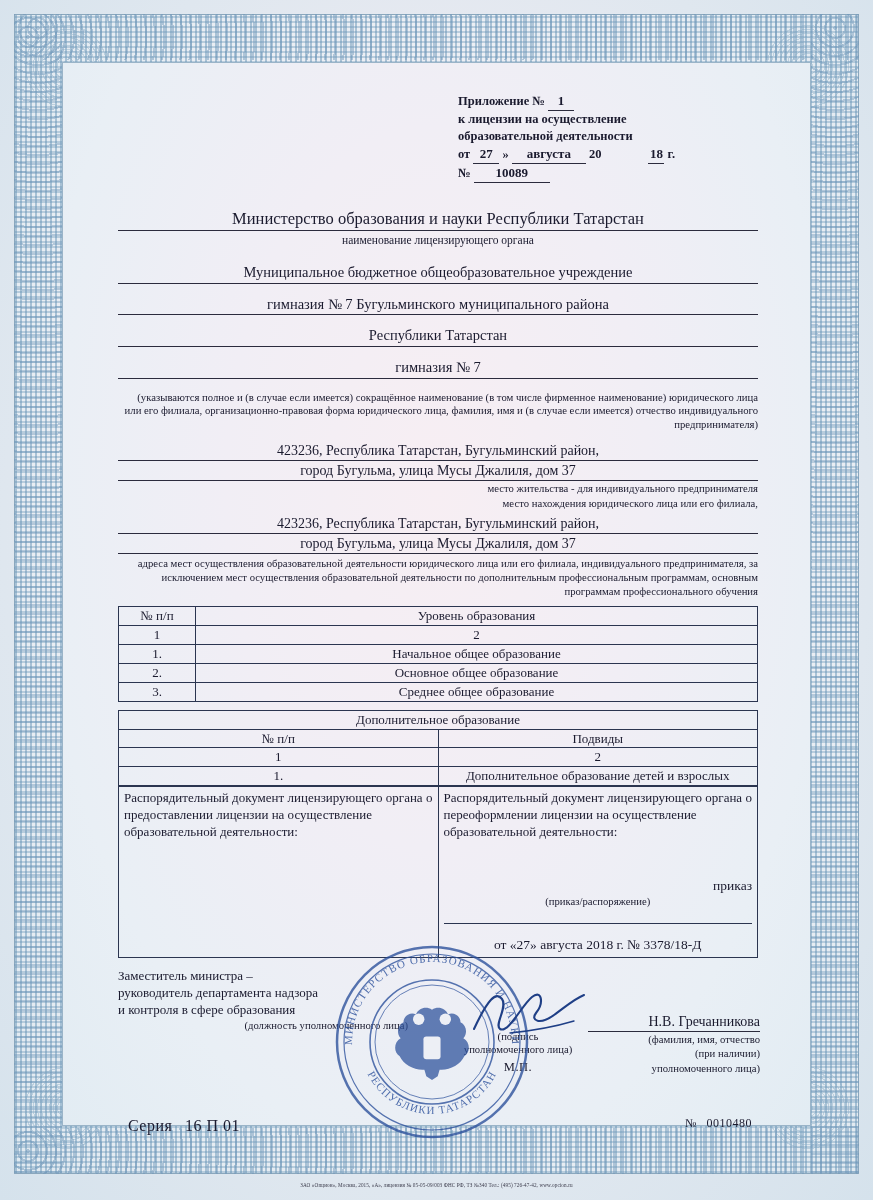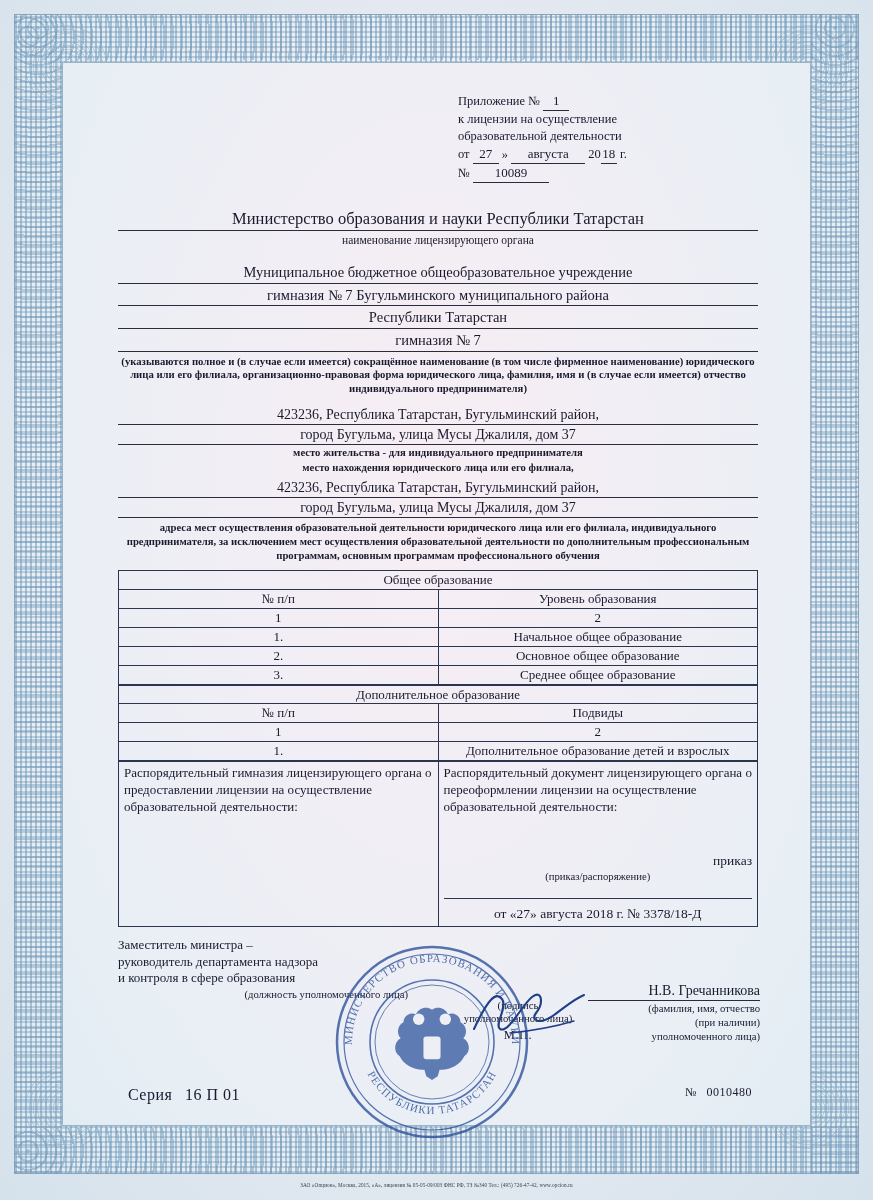--- a/index.html
+++ b/index.html
@@ -94,31 +94,32 @@
     height: 1010px;
     font-size: 13px;
     line-height: 1.22;
   }
 
   .hdr-right {
     width: 300px;
     margin-left: 340px;
     font-size: 12.5px;
     line-height: 1.38;
+    font-weight: bold;
   }
   .hdr-line { white-space: nowrap; }
   .ul-val {
     display: inline-block;
     border-bottom: 1px solid #2b2b3d;
     text-align: center;
     font-size: 13px;
   }
   .w-small { min-width: 26px; }
   .w-date { min-width: 26px; }
-  .w-year { min-width: 16px; }
+  .w-year { min-width: 16px; margin-left: 47px; }
   .uline-center {
     text-align: center;
     border-bottom: 1px solid #2b2b3d;
     padding-bottom: 1px;
   }
   .org-title {
     font-size: 16.5px;
     font-weight: 400;
     text-align: center;
     border-bottom: 1px solid #2b2b3d;
@@ -126,26 +127,25 @@
     margin-top: 26px;
   }
   .caption {
     font-size: 11.5px;
     text-align: center;
     margin-top: 2px;
     line-height: 1.25;
   }
   .fine {
     font-size: 10.7px;
-    text-align: center;
+    text-align: right;
     line-height: 1.28;
-    font-weight: bold;
   }
   .namebox { margin-top: 16px; }
-  .namebox .uline-center { font-size: 14.5px; margin-bottom: 3px; }
+  .namebox .uline-center { font-size: 14.5px; margin-bottom: 12px; }
 
   .addr { margin-top: 10px; }
   .addr .uline-center { font-size: 14px; margin-bottom: 1px; }
 
   
   table.tbl {
     width: 100%;
     border-collapse: collapse;
     margin-top: 8px;
     table-layout: fixed;
@@ -178,21 +178,21 @@
     line-height: 1.3;
     height: 150px;
   }
   .prikaz { text-align: right; margin-top: 36px; font-size: 13.5px; }
   .prikaz-cap { text-align: center; font-size: 10.7px; margin-top: 1px; }
   .prikaz-line {
     text-align: center;
     font-size: 13.5px;
     margin-top: 14px;
     border-top: 1px solid #2b3550;
-    padding-top: 6px;
+    padding-top: 12px;
   }
 
   
   .sig-wrap {
     position: relative;
     margin-top: 10px;
     height: 140px;
   }
   .sig-left {
     position: absolute; left: 0; top: 0; width: 290px;
@@ -317,23 +317,20 @@
     </div>
 
     <div class="addr" style="margin-top:4px">
       <div class="uline-center">423236, Республика Татарстан, Бугульминский район,</div>
       <div class="uline-center">город Бугульма, улица Мусы Джалиля, дом 37</div>
       <div class="fine" style="margin-top:3px">адреса мест осуществления образовательной деятельности юридического лица или его филиала, индивидуального предпринимателя, за исключением мест осуществления образовательной деятельности по дополнительным профессиональным программам, основным программам профессионального обучения</div>
     </div>
 
     <table class="tbl">
       <tbody>
-          <tr>
-        <td class="tbl-title" colspan="2">Общее образование</td>
-      </tr>
       <tr>
         <td class="col-num">№ п/п</td>
         <td class="col-name">Уровень образования</td>
       </tr>
       <tr>
         <td class="row-num">1</td>
         <td class="row-num">2</td>
       </tr>
       <tr>
         <td class="row-num">1.</td>
@@ -343,21 +340,21 @@
         <td class="row-num">2.</td>
         <td class="col-name">Основное общее образование</td>
       </tr>
       <tr>
         <td class="row-num">3.</td>
         <td class="col-name">Среднее общее образование</td>
       </tr>
     </tbody>
       </table>
 
-    <table class="tbl" style="margin-top:0; border-top:0">
+    <table class="tbl" style="margin-top:8px; border-top:0">
       <tbody>
           <tr>
         <td class="tbl-title" colspan="2">Дополнительное образование</td>
       </tr>
       <tr>
         <td class="col-num">№ п/п</td>
         <td class="col-name">Подвиды</td>
       </tr>
       <tr>
         <td class="row-num">1</td>
@@ -366,21 +363,21 @@
       <tr>
         <td class="row-num">1.</td>
         <td class="col-name">Дополнительное образование детей и взрослых</td>
       </tr>
     </tbody>
       </table>
 
     <table class="docblock" style="margin-top:0">
       <tbody>
           <tr>
-        <td style="width:50%">Распорядительный гимназия лицензирующего органа о предоставлении лицензии на осуществление образовательной деятельности:</td>
+        <td style="width:50%">Распорядительный документ лицензирующего органа о предоставлении лицензии на осуществление образовательной деятельности:</td>
         <td style="width:50%">
           <div>Распорядительный документ лицензирующего органа о переоформлении лицензии на осуществление образовательной деятельности:</div>
           <div class="prikaz">приказ</div>
           <div class="prikaz-cap">(приказ/распоряжение)</div>
           <div class="prikaz-line">от «27» августа 2018 г. № 3378/18-Д</div>
         </td>
       </tr>
     </tbody>
       </table>
 

